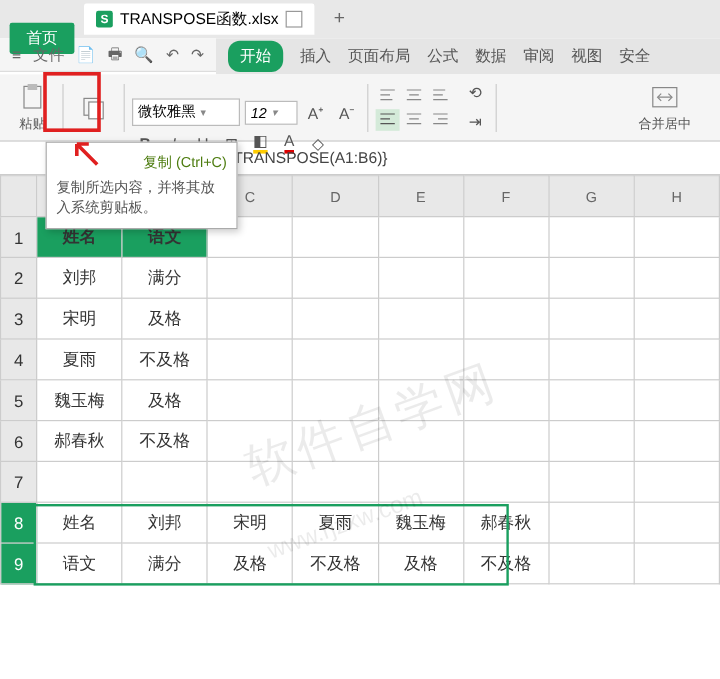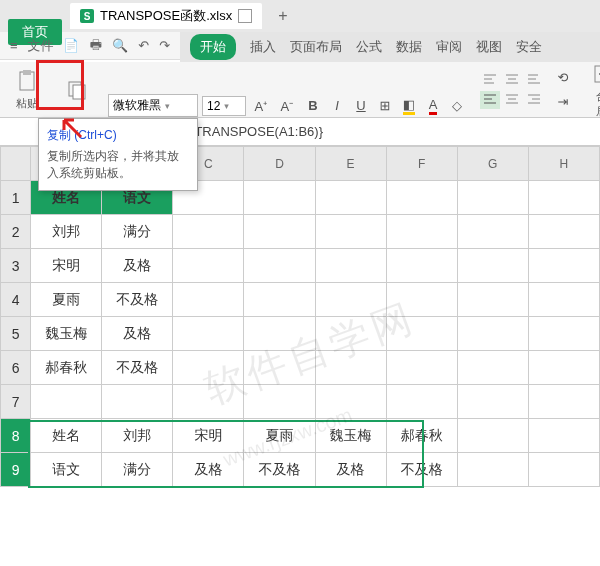--- a/index.html
+++ b/index.html
@@ -11,25 +11,25 @@
 .win-icon{width:14px;height:14px;border:1px solid #999;display:inline-block;}
 .plus{color:#666;font-size:16px;padding:0 8px;}
 .qat{height:28px;display:flex;align-items:center;gap:10px;padding:0 10px;background:#f5f5f5;border-bottom:1px solid #ddd;}
 .qat span{color:#666;font-size:13px;}
 .menubar{height:30px;display:flex;align-items:center;gap:14px;padding:0 10px;background:#e5e5e5;font-size:13px;color:#555;margin-left:180px;margin-top:-28px;}
 .menubar .active{background:#1a9f5f;color:#fff;padding:4px 10px;border-radius:10px;}
 .ribbon{height:56px;background:#f5f5f5;border-bottom:1px solid #ccc;display:flex;align-items:center;padding:4px 8px;gap:4px;}
 .rb-group{display:flex;flex-direction:column;align-items:center;gap:2px;font-size:11px;color:#555;padding:0 6px;}
 .rb-big{width:26px;height:26px;display:flex;align-items:center;justify-content:center;}
 .sep{width:1px;height:40px;background:#ccc;margin:0 2px;}
-.font-group{display:flex;flex-direction:row;gap:4px;margin-top:32px;}
+.font-group{display:flex;flex-direction:column;gap:4px;margin-top:32px;}
 .font-row{display:flex;gap:4px;align-items:center;}
 .selbox{border:1px solid #bbb;background:#fff;font-size:12px;padding:2px 4px;display:flex;align-items:center;gap:4px;}
 .selbox.fname{width:90px;}
-.selbox.fsize{width:44px;}
+.selbox.fsize{width:44px;font-style:italic;}
 .carets{color:#888;font-size:9px;}
 .btn-row{display:flex;gap:2px;align-items:center;}
 .tbtn{width:22px;height:20px;display:flex;align-items:center;justify-content:center;font-size:13px;color:#555;border:1px solid transparent;}
 .align-grid{display:grid;grid-template-columns:repeat(3,20px);grid-template-rows:repeat(2,18px);gap:2px;}
 .al{display:flex;align-items:center;justify-content:center;}
 .al svg{width:14px;height:12px;}
 .rb-end{display:flex;gap:12px;margin-left:auto;padding-right:10px;text-align:right;}
 .fbar{height:28px;display:flex;align-items:center;border-bottom:1px solid #ccc;}
 .namebox{width:150px;border-right:1px solid #ccc;padding:0 8px;font-size:13px;color:#444;}
 .fx{padding:0 10px;font-style:italic;color:#666;}
@@ -37,21 +37,21 @@
 .grid-wrap{position:relative;}
 table.sheet{border-collapse:collapse;width:600px;}
 table.sheet th,table.sheet td{border:1px solid #ccc;height:34px;font-size:14px;text-align:center;color:#333;}
 table.sheet th{background:#e8e8e8;color:#666;font-weight:normal;font-size:12px;}
 .corner{width:28px;background:#e8e8e8;}
 .rh{width:28px;background:#e8e8e8;color:#666;font-size:12px;}
 .colA,.colB{width:66px;}
 .colCF{width:66px;}
 .hdr-cell{background:#1a9f5f;color:#fff;font-weight:bold;}
 .tooltip{position:absolute;top:118px;left:38px;width:160px;background:#fff;border:1px solid #aaa;box-shadow:2px 2px 6px rgba(0,0,0,.2);padding:8px;font-size:12px;color:#555;z-index:10;}
-.tooltip .tt-title{color:#1d4ed8;margin-bottom:4px;}
+.tooltip .tt-title{color:#4d7c0f;margin-bottom:4px;text-align:right;}
 .red-box{position:absolute;top:60px;left:36px;width:48px;height:50px;border:3px solid #e02020;z-index:9;}
 .red-arrow{position:absolute;top:112px;left:56px;z-index:11;}
 .watermark{position:absolute;top:180px;left:200px;font-size:40px;color:rgba(0,0,0,.08);transform:rotate(-20deg);pointer-events:none;z-index:5;letter-spacing:4px;}
 .watermark2{position:absolute;top:280px;left:220px;font-size:20px;color:rgba(0,0,0,.08);transform:rotate(-20deg);pointer-events:none;z-index:5;}
 .green-frame{position:absolute;border:2px solid #1a9f5f;pointer-events:none;z-index:3;}
 </style>
 </head>
 <body>
 
 <div class="titlebar">

